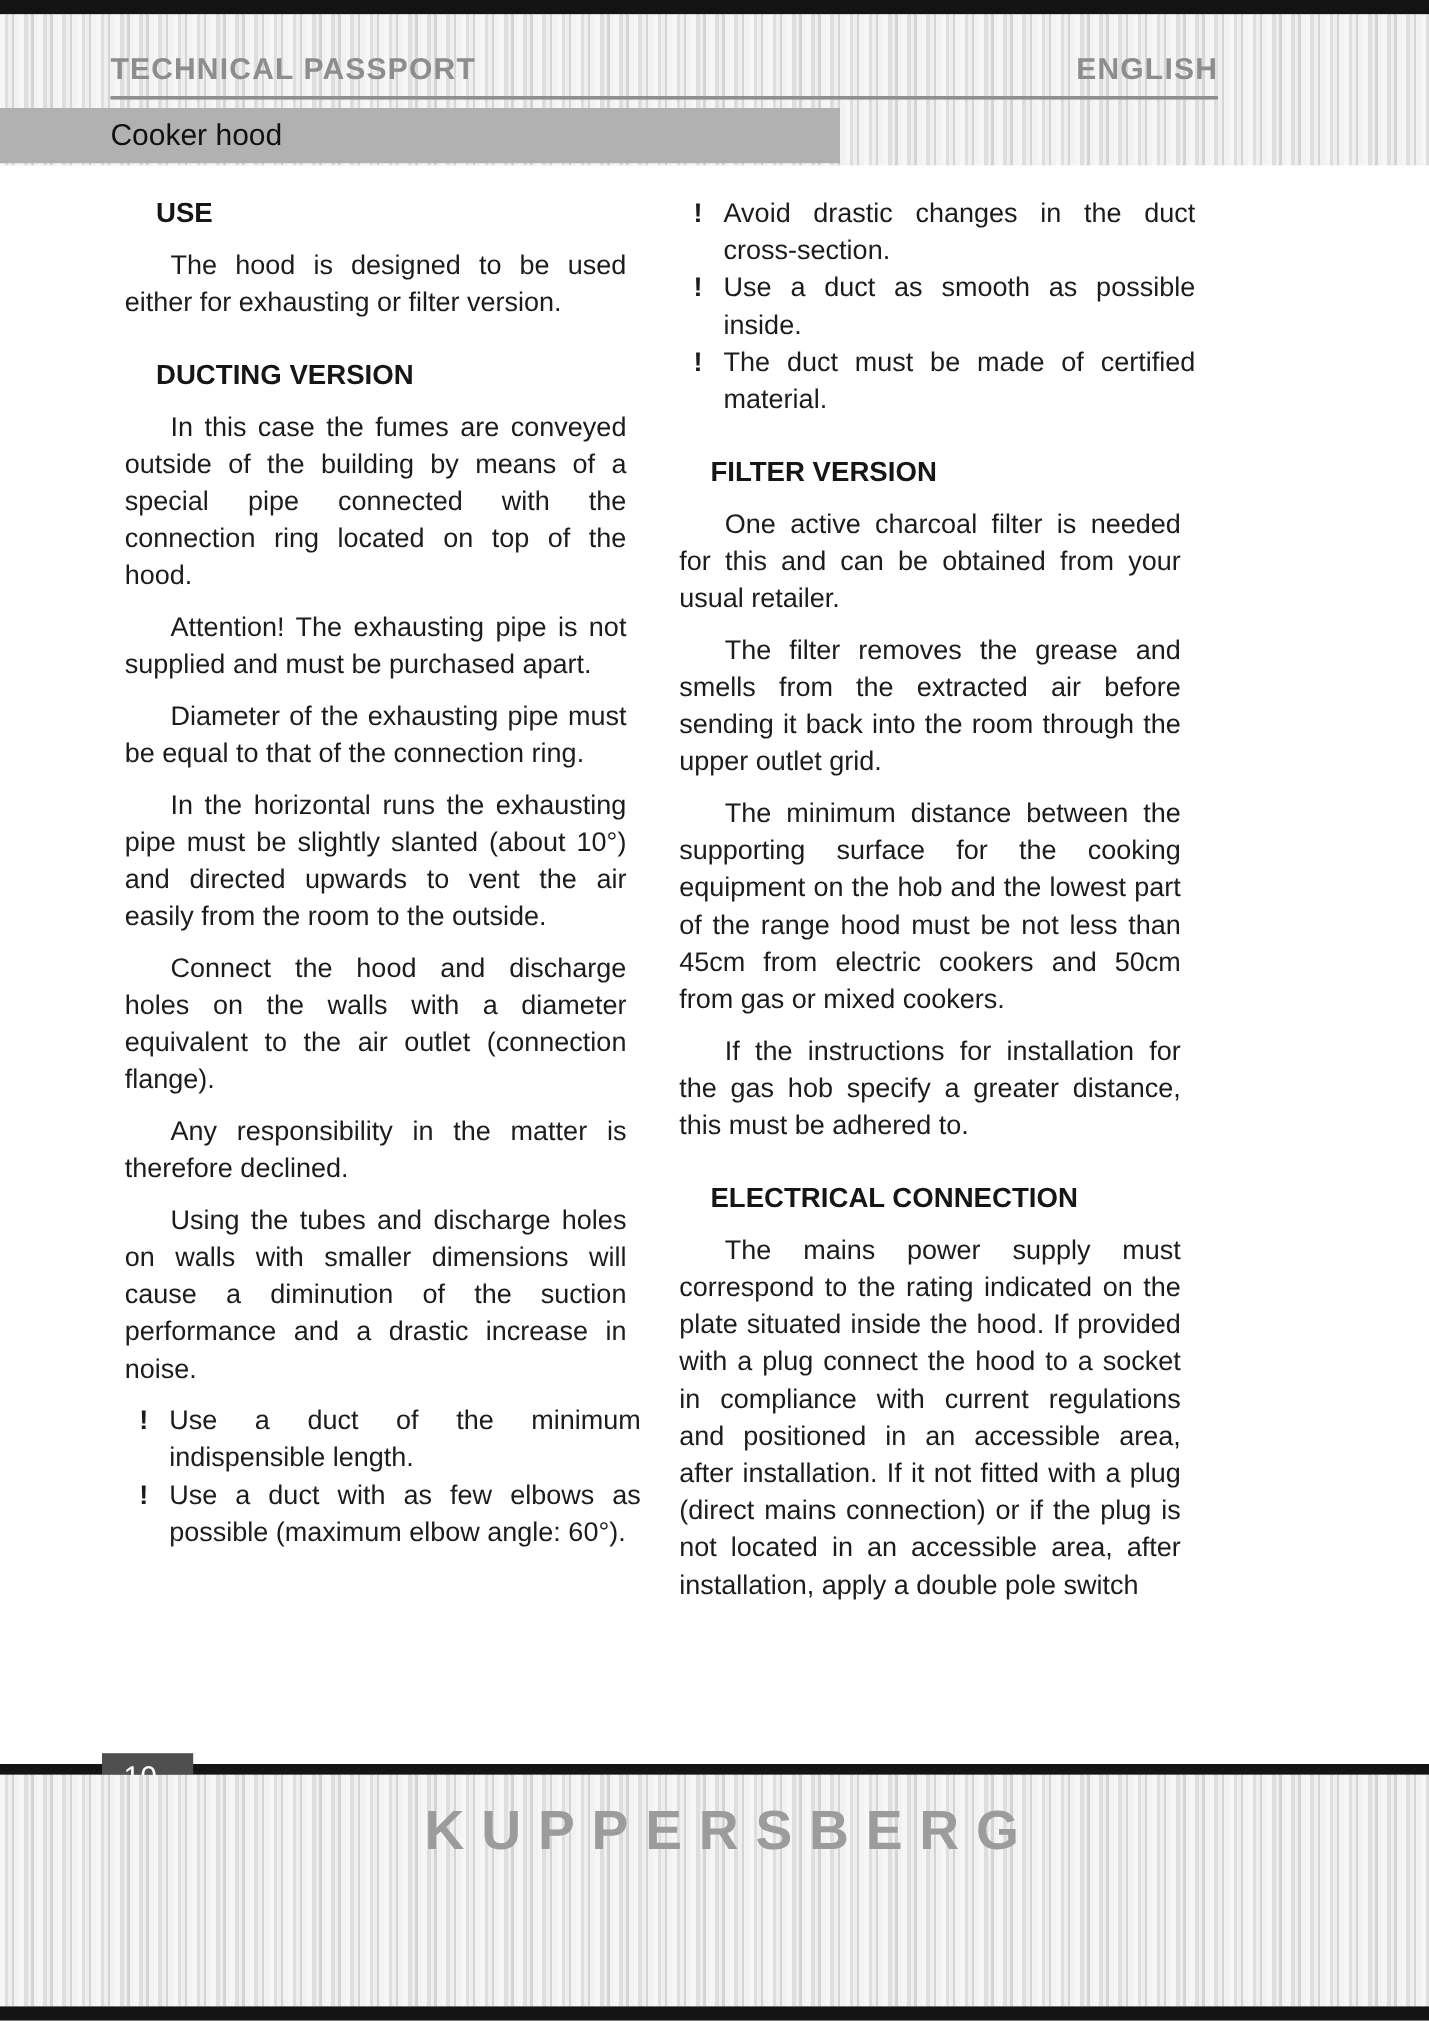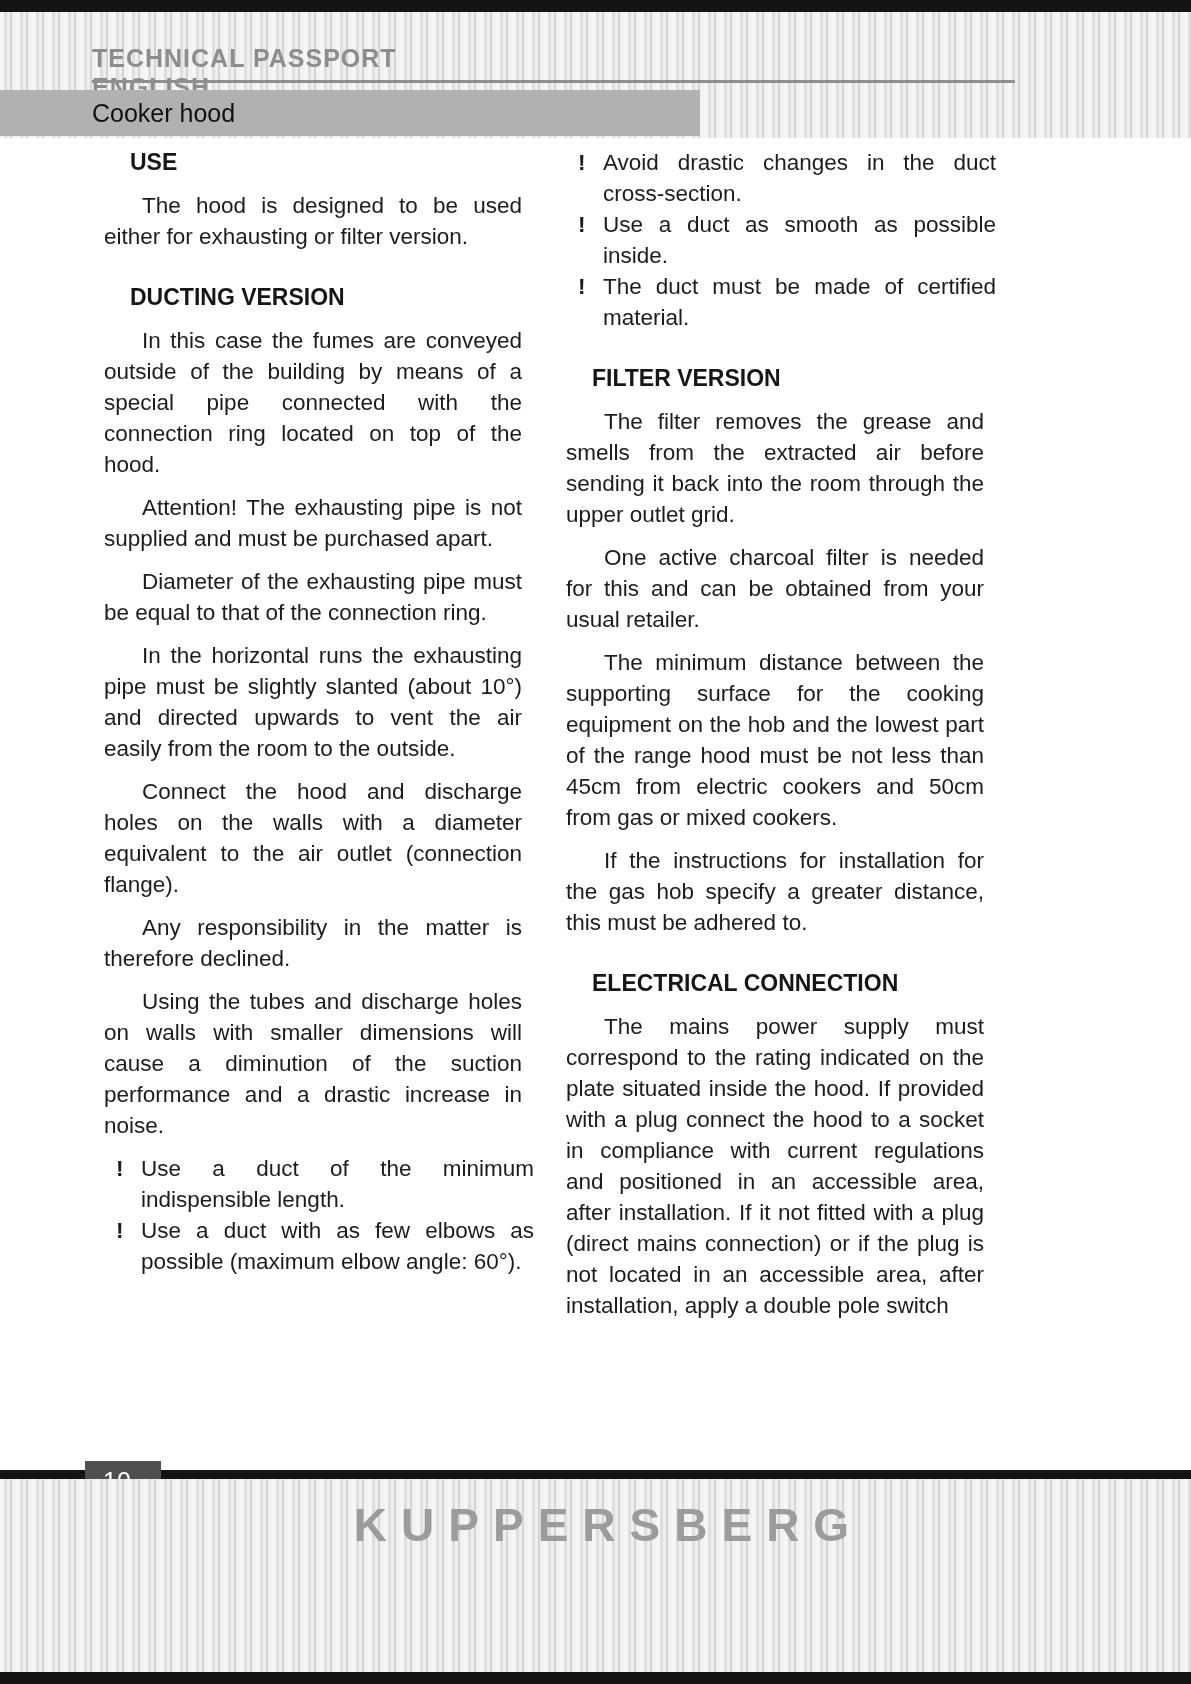--- a/index.html
+++ b/index.html
@@ -20,31 +20,31 @@
       #efefef 7px, #efefef 10px,
       #d4d4d4 10px, #d4d4d4 12px,
       #f2f2f2 12px, #f2f2f2 16px);
   }
   .bar-black { position: absolute; left: 0; width: 100%; background: #141414; }
   .top-black { top: 0; height: 12px; }
   .top-stripes { position: absolute; top: 12px; left: 0; width: 100%; height: 126px; }
   .header-row {
     position: absolute; top: 44px; left: 92px; width: 923px;
     display: flex; justify-content: space-between; align-items: baseline;
-    font-weight: 700; font-size: 25px; color: #8d8d8d; letter-spacing: 1px; flex-direction: column;
+    font-weight: 700; font-size: 25px; color: #8d8d8d; letter-spacing: 1px;
   }
   .header-rule { position: absolute; top: 80px; left: 92px; width: 923px; height: 3px; background: #8f8f8f; }
   .band {
     position: absolute; top: 90px; left: 0; width: 700px; height: 46px;
     background: #b1b1b1; line-height: 46px; padding-left: 92px;
     font-weight: 400; font-size: 25px; color: #111;
   }
   .content-bg { position: absolute; top: 138px; left: 0; width: 100%; height: 1332px; background: #ffffff; }
   .columns {
-    position: absolute; top: 147px; left: 92px; width: 923px;
+    position: absolute; top: 162px; left: 92px; width: 923px;
     display: flex; gap: 20px;
   }
   .col { width: 442px; font-size: 22.5px; line-height: 31px; text-align: justify; }
   .col p { margin: 12px; text-indent: 38px; }
   .col h3 { margin: 30px 0 1px 0; font-size: 23px; line-height: 31px; text-indent: 38px; font-weight: 700; color: #161616; }
   .col h3.first { margin-top: 0; }
   .bullet { display: flex; }
   .bullet .mark { flex: 0 0 auto; width: 15px; margin-left: 24px; font-weight: 700; }
   .bullet .btxt { flex: 1; margin-left: 10px; text-align: justify; }
   .footer-black { position: absolute; left: 0; top: 1470px; width: 100%; height: 9px; background: #141414; }
@@ -111,22 +111,22 @@
       </div>
       <div class="bullet">
         <span class="mark">!</span>
         <span class="btxt">Use a duct as smooth as possible inside.</span>
       </div>
       <div class="bullet">
         <span class="mark">!</span>
         <span class="btxt">The duct must be made of certified material.</span>
       </div>
       <h3>FILTER VERSION</h3>
+      <p>One active charcoal filter is needed for this and can be obtained from your usual retailer.</p>
       <p>The filter removes the grease and smells from the extracted air before sending it back into the room through the upper outlet grid.</p>
-      <p>One active charcoal filter is needed for this and can be obtained from your usual retailer.</p>
       <p>The minimum distance between the supporting surface for the cooking equipment on the hob and the lowest part of the range hood must be not less than 45cm from electric cookers and 50cm from gas or mixed cookers.</p>
       <p>If the instructions for installation for the gas hob specify a greater distance, this must be adhered to.</p>
       <h3>ELECTRICAL CONNECTION</h3>
       <p>The mains power supply must correspond to the rating indicated on the plate situated inside the hood. If provided with a plug connect the hood to a socket in compliance with current regulations and positioned in an accessible area, after installation. If it not fitted with a plug (direct mains connection) or if the plug is not located in an accessible area, after installation, apply a double pole switch</p>
     </div>
 
   </div>
 
   <div class="footer-black"></div>
   <div class="pagenum">

